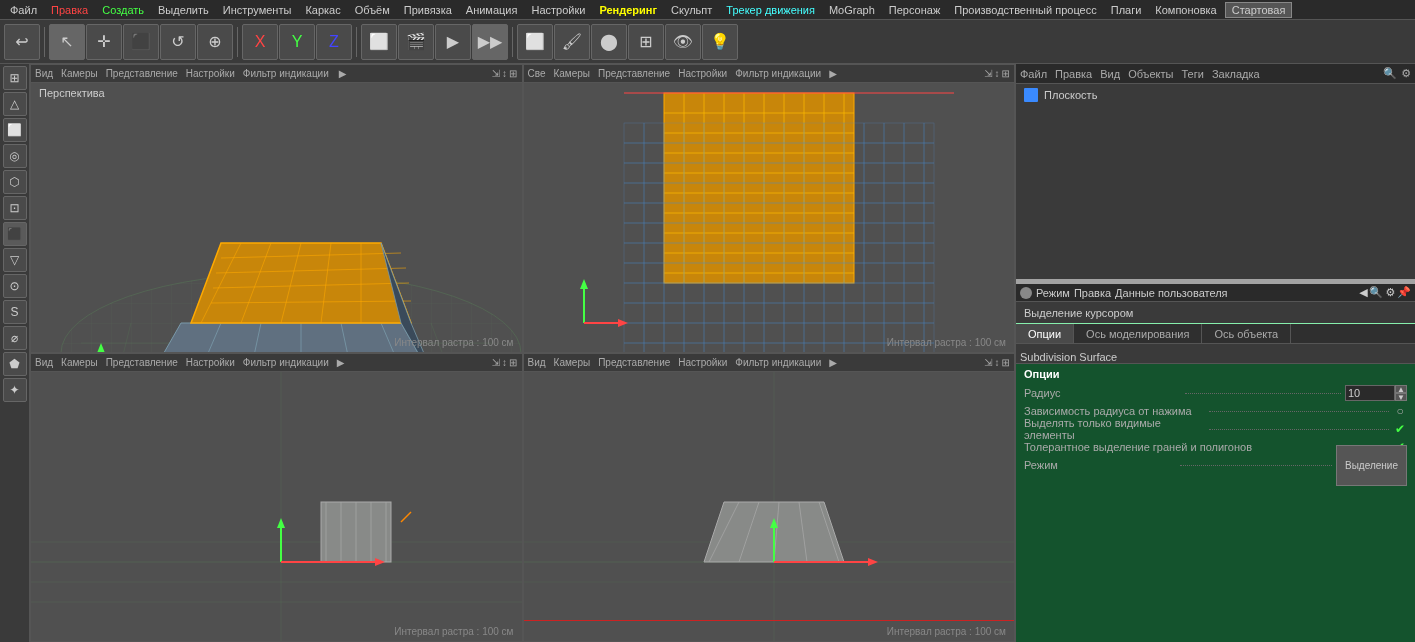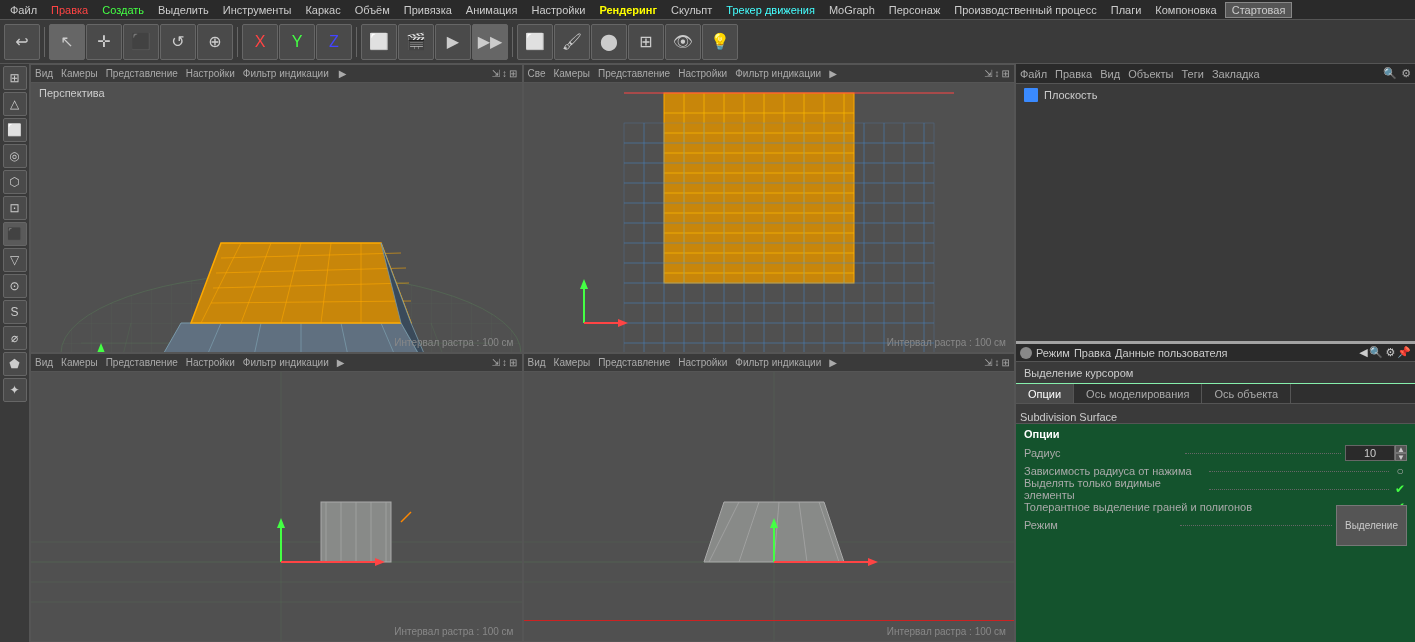--- a/index.html
+++ b/index.html
@@ -35,36 +35,36 @@
     .viewport { background: #4a4a4a; border: 1px solid #555; position: relative; overflow: hidden; }
     .viewport-header { display: flex; align-items: center; height: 18px; background: #3a3a3a; border-bottom: 1px solid #555; padding: 0 4px; gap: 8px; font-size: 10px; }
     .viewport-header span { cursor: pointer; color: #aaa; }
     .viewport-label { position: absolute; top: 22px; left: 8px; color: #ccc; font-size: 11px; pointer-events: none; }
     .viewport-grid-label { position: absolute; bottom: 4px; right: 8px; color: #888; font-size: 10px; pointer-events: none; }
 
     
     #right-panel { width: 400px; background: #3a3a3a; border-left: 1px solid #555; display: flex; flex-direction: column; }
     #right-panel-top { display: flex; align-items: center; height: 20px; background: #2a2a2a; border-bottom: 1px solid #555; padding: 0 4px; gap: 8px; font-size: 11px; }
     #right-panel-top span { cursor: pointer; color: #aaa; }
-    #object-manager { flex: 0 0 auto; height: 260px; border-bottom: 3px solid #a3a3a3; }
+    #object-manager { flex: 0 0 auto; height: 200px; border-bottom: 5px solid #a3a3a3; }
 
     
     #attr-panel { flex: 1; display: flex; flex-direction: column; background: #14532d; overflow: hidden; }
     #attr-panel-header { display: flex; align-items: center; height: 18px; background: #2a2a2a; border-bottom: 1px solid #555; padding: 0 4px; gap: 4px; }
     #attr-tabs { display: flex; height: 20px; background: #2f2f2f; border-bottom: 1px solid #555; }
     .attr-tab { padding: 2px 12px; cursor: pointer; font-size: 11px; color: #aaa; border-right: 1px solid #555; display: flex; align-items: center; }
     .attr-tab.active { background: #4a4a4a; color: #fff; }
     #subdivision-bar { height: 20px; background: #3a3a3a; border-bottom: 1px solid #555; display: flex; align-items: flex-end; padding: 0 4px; }
     #subdivision-bar span { font-size: 11px; color: #ccc; }
     #options-section { padding: 4px 8px; }
     .options-title { font-size: 11px; color: #fff; font-weight: bold; margin-bottom: 4px; }
     .option-row { display: flex; align-items: center; height: 18px; padding: 1px 0; }
     .option-label { flex: 1; font-size: 11px; color: #aaa; }
     .option-input { display: flex; align-items: center; }
-    .num-input { background: #2a2a2a; border: 1px solid #666; color: #ccc; width: 50px; height: 16px; font-size: 11px; text-align: center; padding: 0 2px; }
+    .num-input { background: #2a2a2a; border: 1px solid #666; color: #ccc; width: 50px; height: 16px; font-size: 11px; text-align: left; padding: 0 2px; }
     .spin-btn { width: 12px; height: 8px; background: #555; border: 1px solid #777; cursor: pointer; display: flex; align-items: center; justify-content: center; font-size: 8px; color: #ccc; }
     .checkbox-icon { width: 14px; height: 14px; display: flex; align-items: center; justify-content: center; }
     .checkmark { color: #4f4; font-size: 12px; }
     .mode-btn { background: #555; border: 1px solid #777; color: #ccc; font-size: 10px; padding: 14px 8px; cursor: pointer; }
 
     
     .vp-perspective { background: #505050; }
     .vp-top { background: #505050; }
     .vp-right { background: #505050; }
     .vp-front { background: #505050; }

